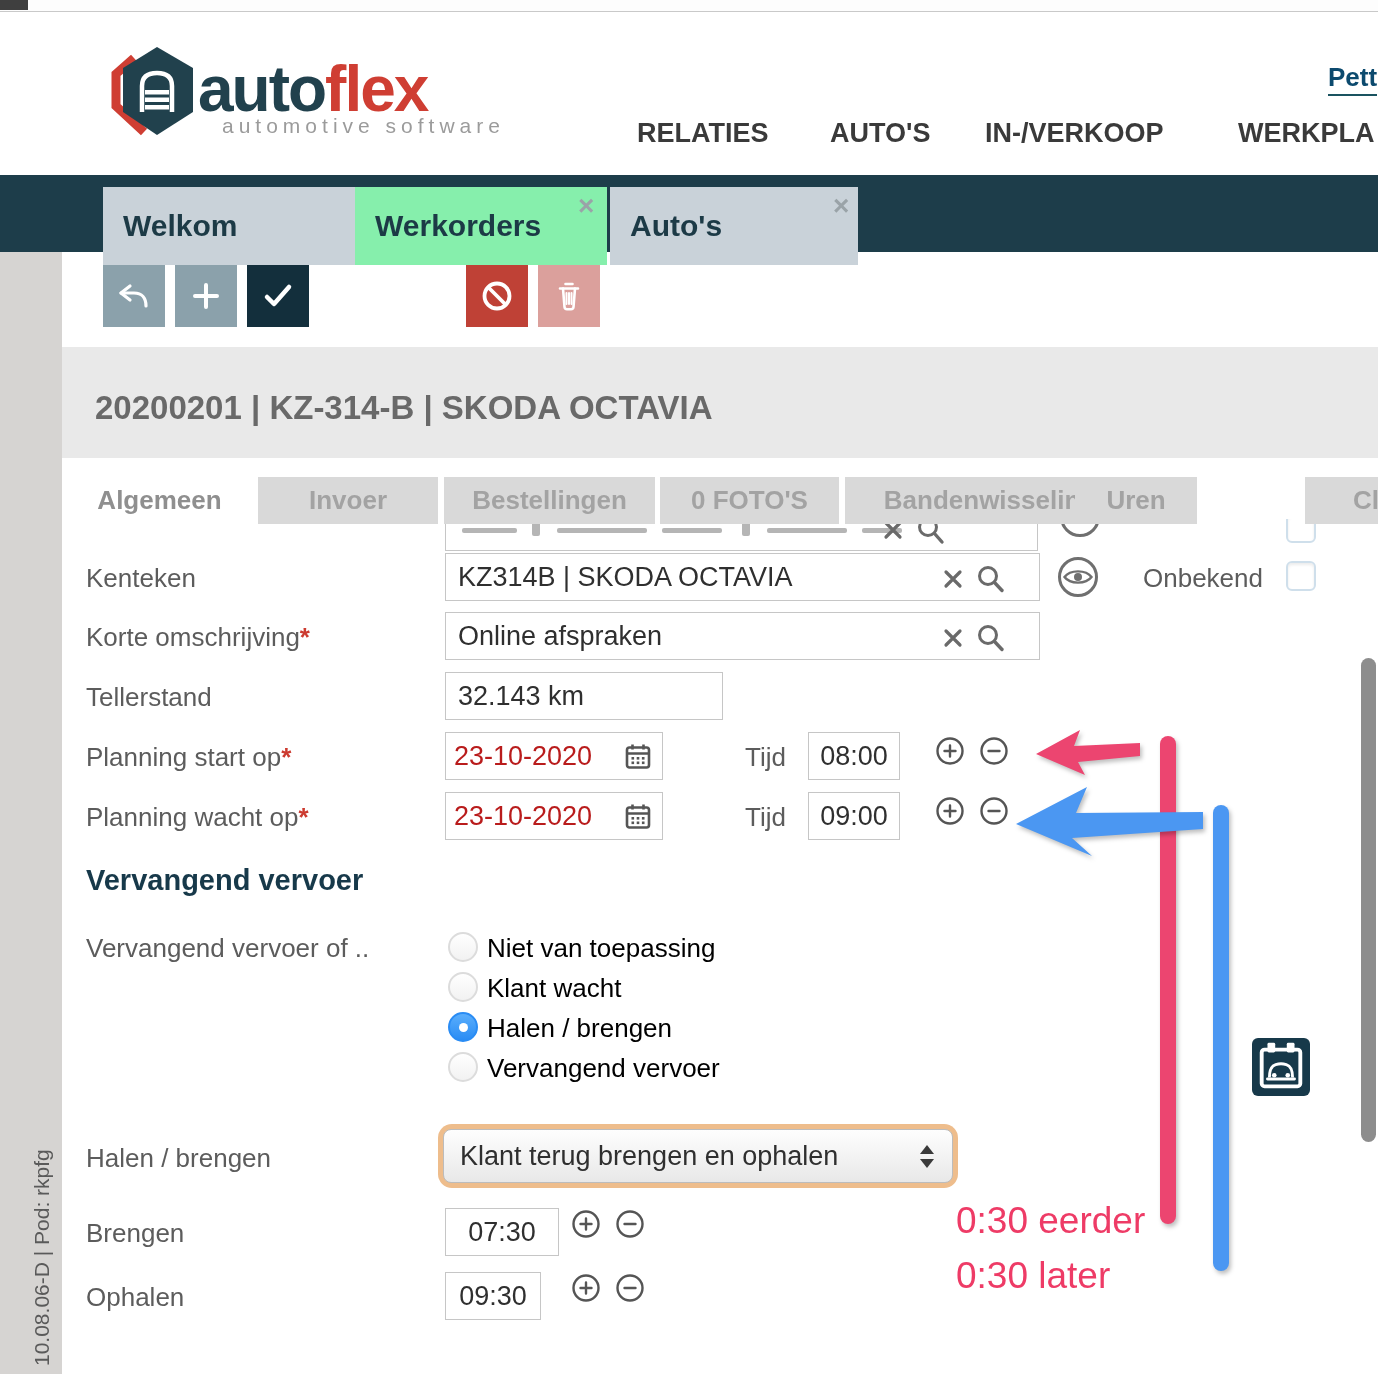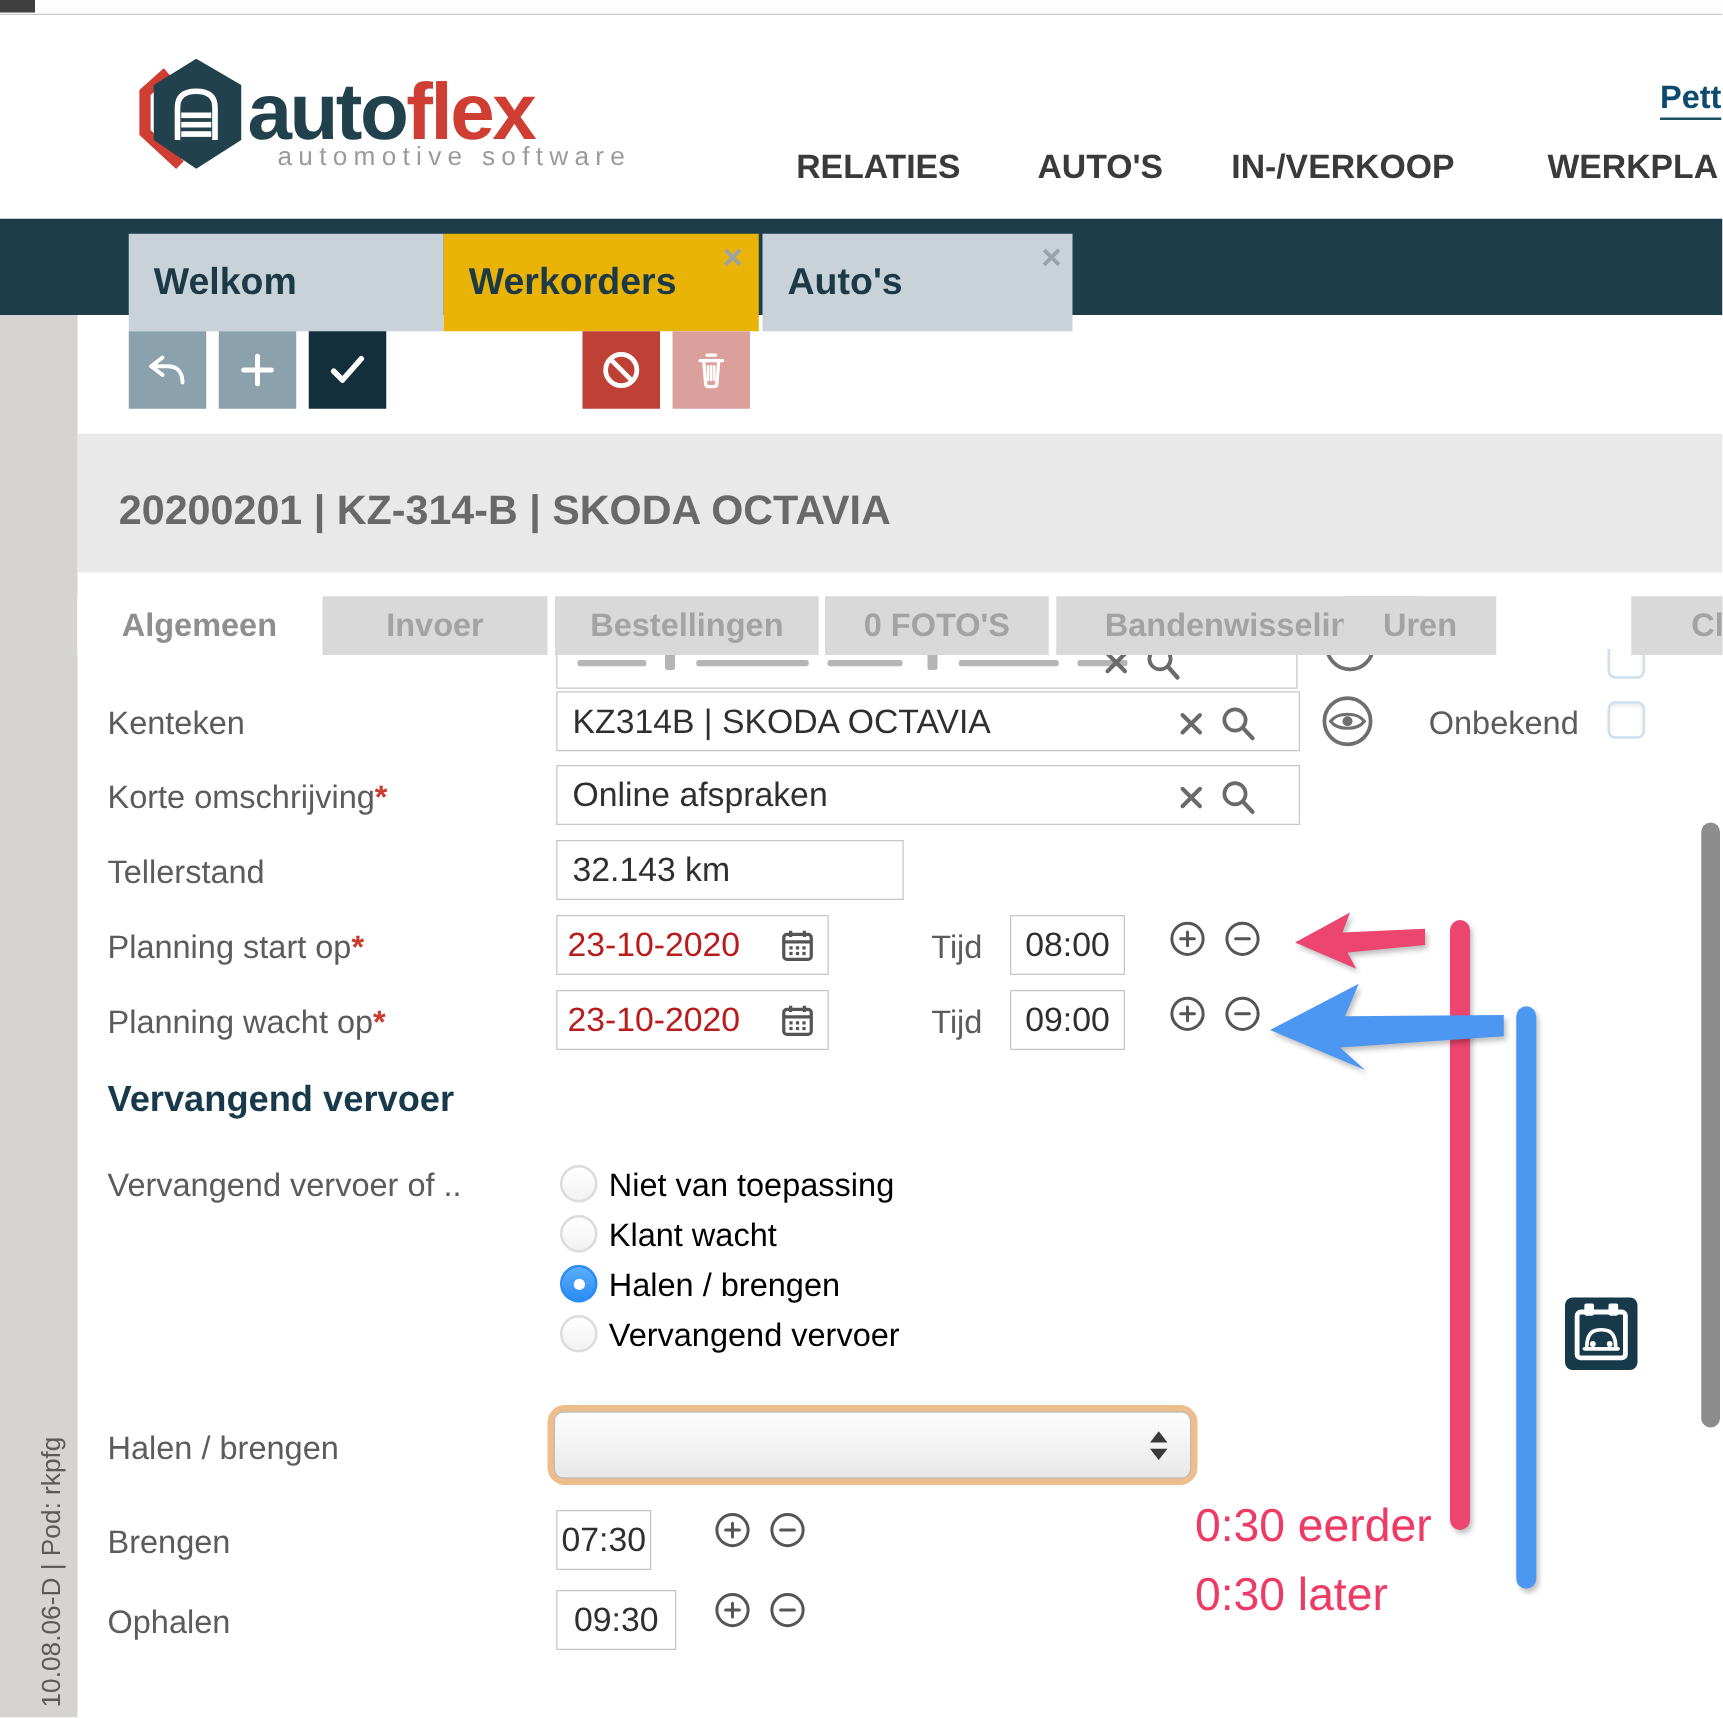--- a/index.html
+++ b/index.html
@@ -16,21 +16,21 @@
   .logo-badge{left:106px;top:44px;width:96px;height:96px;}
   .logo-word{left:198px;top:52px;font-size:64px;font-weight:bold;letter-spacing:-2px;color:#21414d;}
   .logo-word .red{color:#cf3e33;}
   .logo-sub{left:222px;top:114px;font-size:21px;color:#9b9b9b;letter-spacing:5px;}
   .nav-item{top:118px;font-size:27px;font-weight:bold;color:#3a3a3a;white-space:nowrap;cursor:pointer;}
   .user-link{left:1328px;top:62px;font-size:26px;font-weight:bold;color:#0c4a6e;border-bottom:2px solid #1a5360;padding-bottom:1px;white-space:nowrap;cursor:pointer;}
   
   .tabbar{left:0;top:175px;width:1378px;height:77px;background:#1d3d4a;}
   .tab{top:187px;height:78px;background:#c9d2d9;color:#1c3a46;font-size:30px;font-weight:bold;
        display:flex;align-items:center;padding-left:20px;box-sizing:border-box;cursor:pointer;}
-  .tab.active{background:#eab308;}
+  .tab.active{background:#86efac;}
   .tab-close{top:192px;font-size:28px;font-weight:bold;color:#9aa3a8;cursor:pointer;line-height:1;}
   
   .tbtn{top:265px;width:62px;height:62px;display:flex;align-items:center;justify-content:center;cursor:pointer;}
   .tbtn.gray{background:#8ba1ab;}
   .tbtn.dark{background:#132f3c;}
   .tbtn.red{background:#bf4136;}
   .tbtn.pink{background:#dba09c;}
   
   .title-band{left:62px;top:347px;width:1316px;height:111px;background:#e9e9e9;}
   .record-title{left:95px;top:389px;font-size:33px;font-weight:bold;color:#696969;white-space:nowrap;}
@@ -290,29 +290,30 @@
 <div class="abs radio" style="top:972px;"></div>
 <div class="abs opt-label" style="top:973px;">Klant wacht</div>
 <div class="abs radio sel" style="top:1012px;"></div>
 <div class="abs opt-label" style="top:1013px;">Halen / brengen</div>
 <div class="abs radio" style="top:1052px;"></div>
 <div class="abs opt-label" style="top:1053px;">Vervangend vervoer</div>
 
 <div class="abs flabel" style="top:1143px;">Halen / brengen</div>
 <div class="abs sel-ring">
   <div class="sel-box">
+    <span>Klant terug brengen en ophalen</span>
     <div class="sel-arrows">
       <div class="tri-up"></div>
         <div class="tri-dn"></div>
     </div>
   </div>
 </div>
 
 <div class="abs flabel" style="top:1218px;">Brengen</div>
-<input class="abs tfield" style="left: 445px; top: 1208px; width: 76px; height: 48px; text-align: center; padding: 0px;" value="07:30">
+<input class="abs tfield" style="left: 445px; top: 1208px; width: 114px; height: 48px; text-align: center; padding: 0px;" value="07:30">
 <svg class="abs" style="left:571px;top:1209px;" width="30" height="30" viewBox="0 0 30 30">
   <circle cx="15" cy="15" r="12.5" stroke="#555" stroke-width="2.4" fill="none"></circle>
   <path d="M15 9.5 v11 M9.5 15 h11" stroke="#555" stroke-width="2.4" stroke-linecap="round"></path>
 </svg>
 <svg class="abs" style="left:615px;top:1209px;" width="30" height="30" viewBox="0 0 30 30">
   <circle cx="15" cy="15" r="12.5" stroke="#555" stroke-width="2.4" fill="none"></circle>
   <path d="M9.5 15 h11" stroke="#555" stroke-width="2.4" stroke-linecap="round"></path>
 </svg>
 
 <div class="abs flabel" style="top:1282px;">Ophalen</div>

